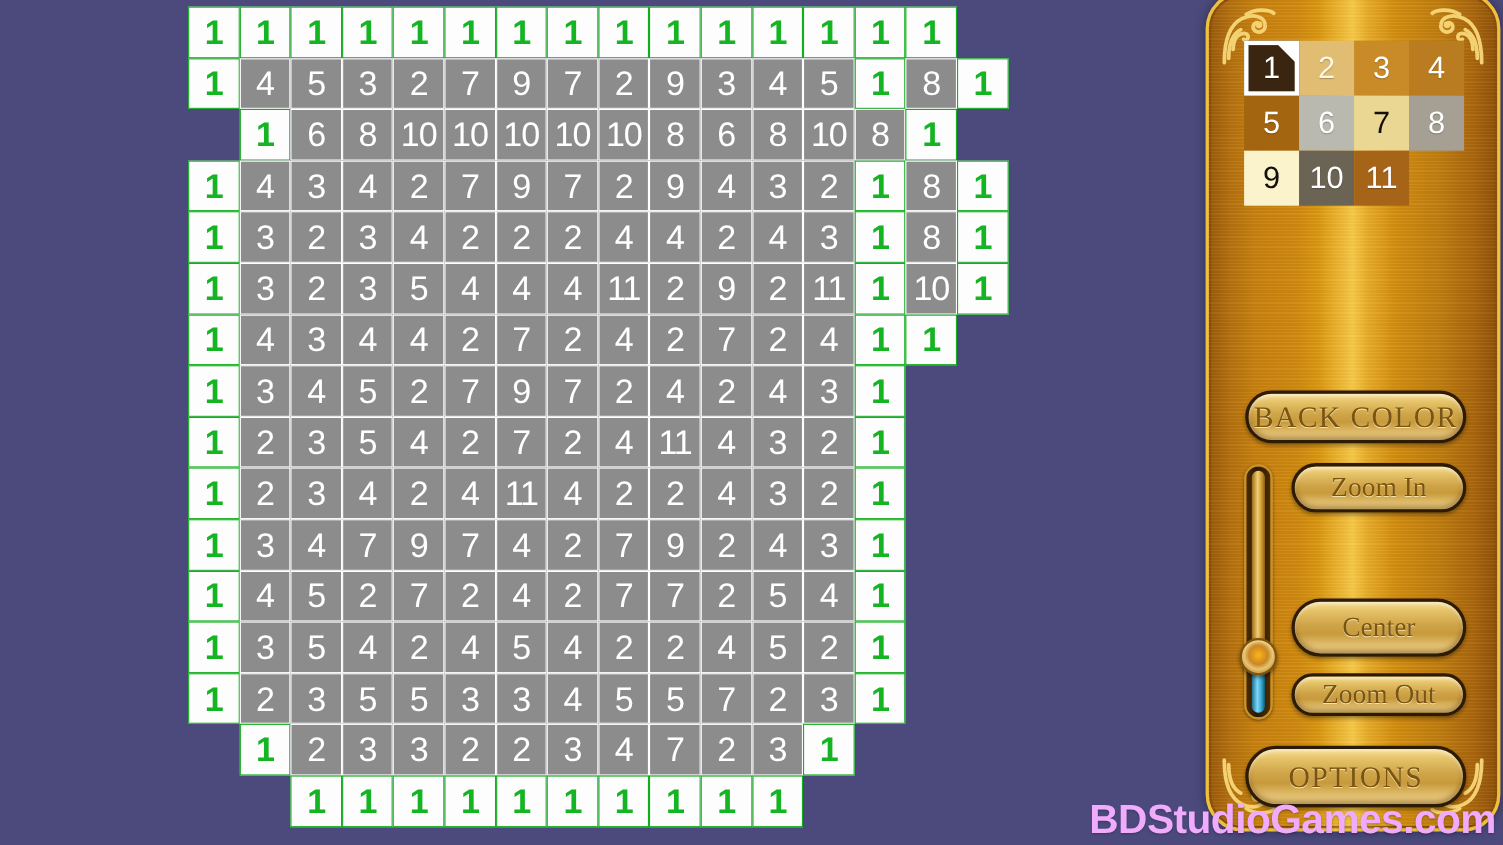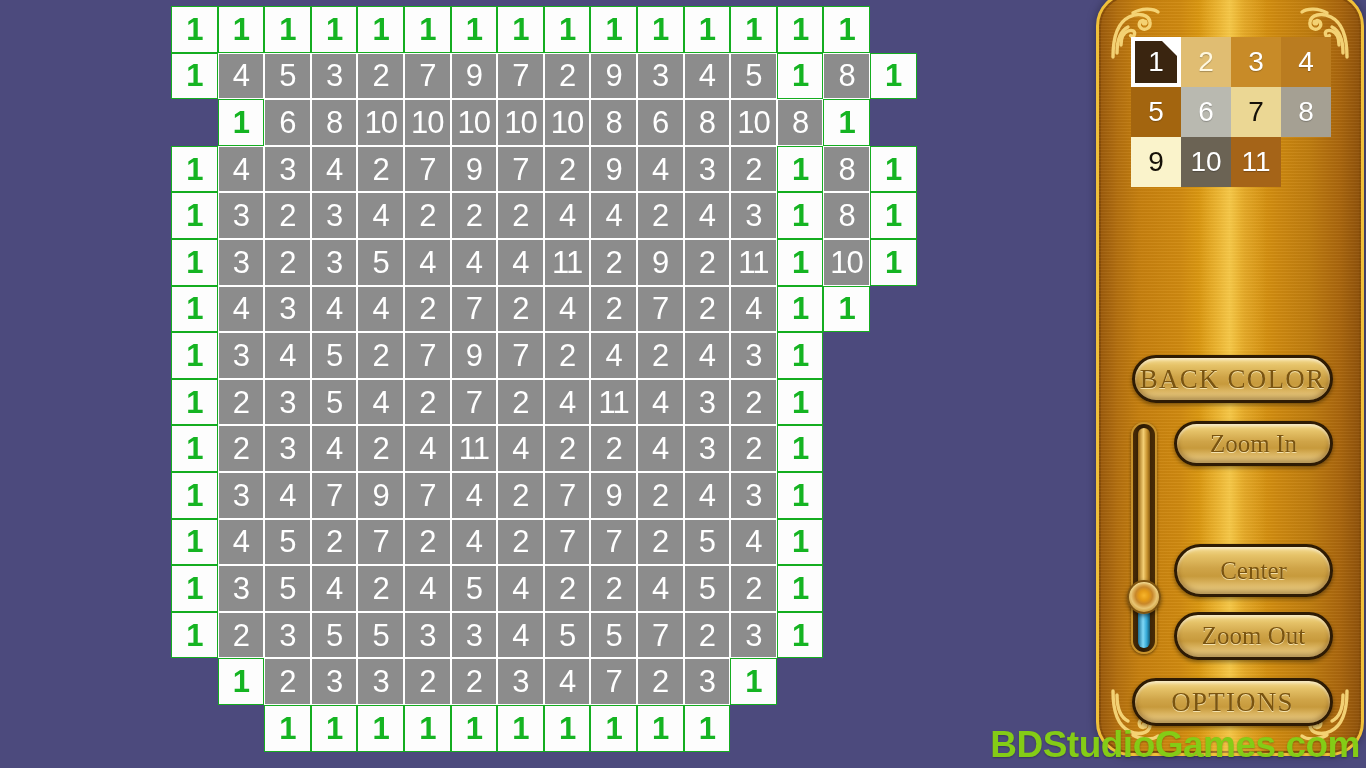--- a/index.html
+++ b/index.html
@@ -74,21 +74,21 @@
     font-weight: normal;
   }
 
   
   #watermark {
     position: absolute;
     right: 6px;
     bottom: 2px;
     font-size: 37px;
     font-weight: bold;
-    color: #84cc16;
+    color: #f0abfc;
     letter-spacing: -0.5px;
     text-shadow: 0 1px 2px rgba(0,0,0,0.28);
     white-space: nowrap;
     font-family: "Liberation Sans", sans-serif;
     z-index: 30;
   }
 
   
   #side-panel {
     position: absolute;
@@ -188,22 +188,22 @@
     cursor: pointer;
     white-space: nowrap;
   }
   .gbtn.primary { font-size: 27px; letter-spacing: 1.2px; }
   .gbtn.small   { font-size: 25px; }
 
   #btn-back-color { left: 33px; top: 360px; width: 201px; height: 48px; }
   #btn-zoom-in    { left: 75px; top: 426px; width: 159px; height: 45px; }
   #btn-fit        { left: 75px; top: 494px; width: 159px; height: 45px; }
   #btn-center     { left: 75px; top: 549px; width: 159px; height: 53px; }
-  #btn-zoom-out   { left: 75px; top: 617px; width: 159px; height: 48px; }
-  #btn-options    { left: 33px; top: 683px; width: 201px; height: 48px; }
+  #btn-zoom-out   { left: 75px; top: 617px; width: 159px; height: 39px; }
+  #btn-options    { left: 33px; top: 683px; width: 201px; height: 56px; }
 
   
   #zoom-slider {
     position: absolute;
     left: 32px;
     top: 427px;
     width: 26px;
     height: 232px;
     border-radius: 13px;
     background: linear-gradient(90deg, #4a2c06, #2b1903 40%, #4a2c06);

